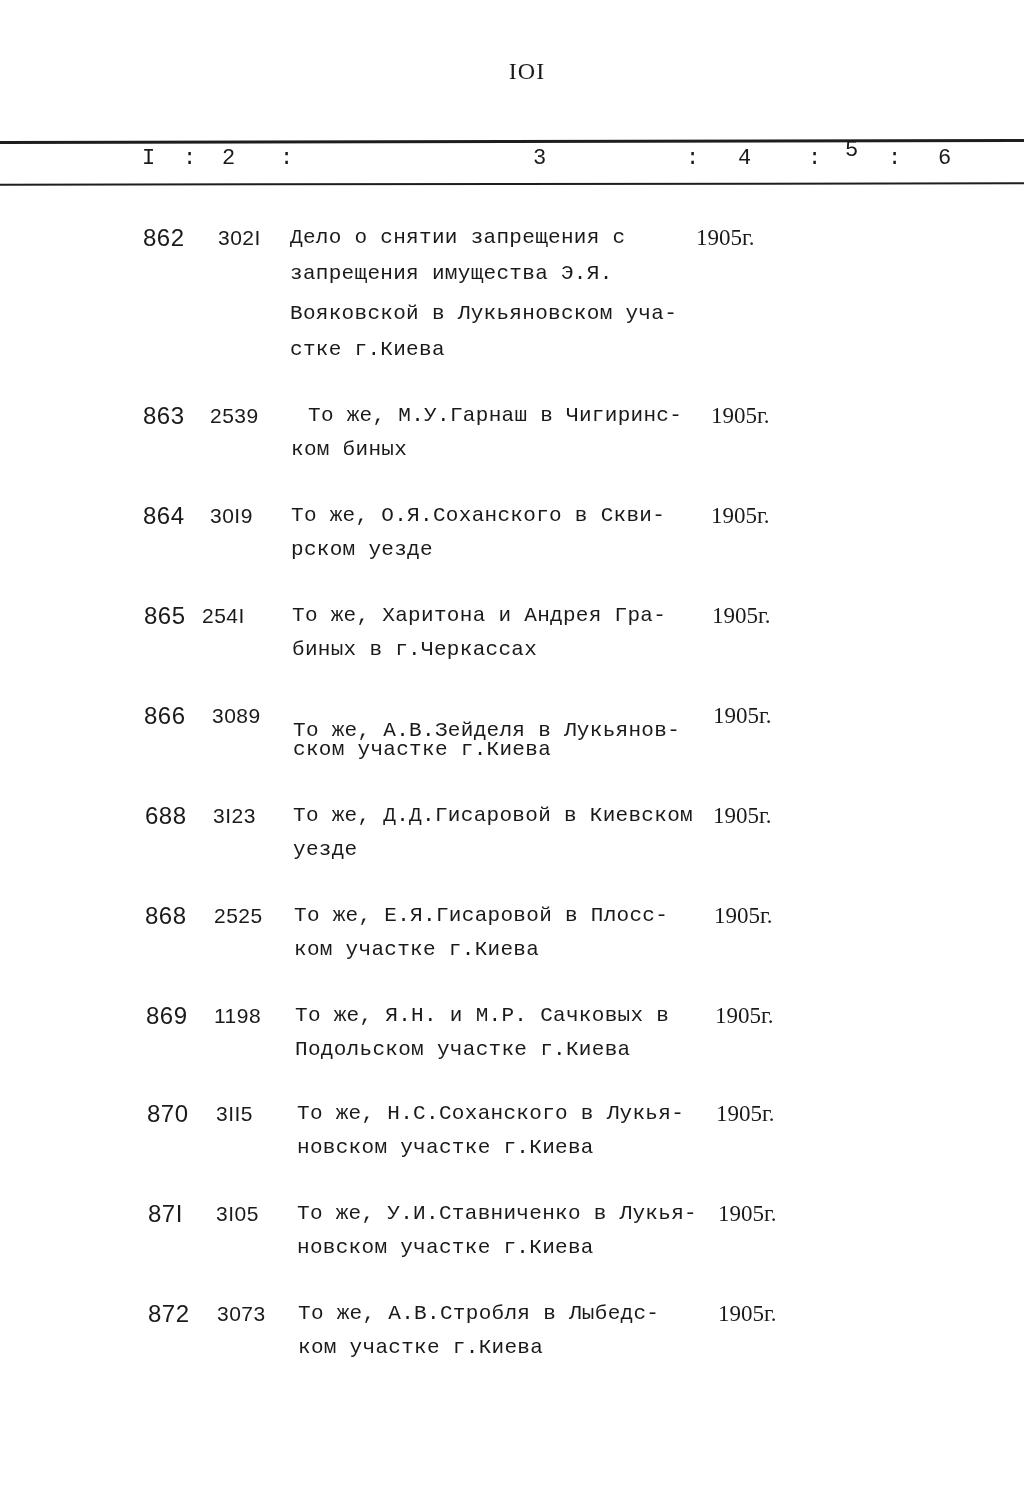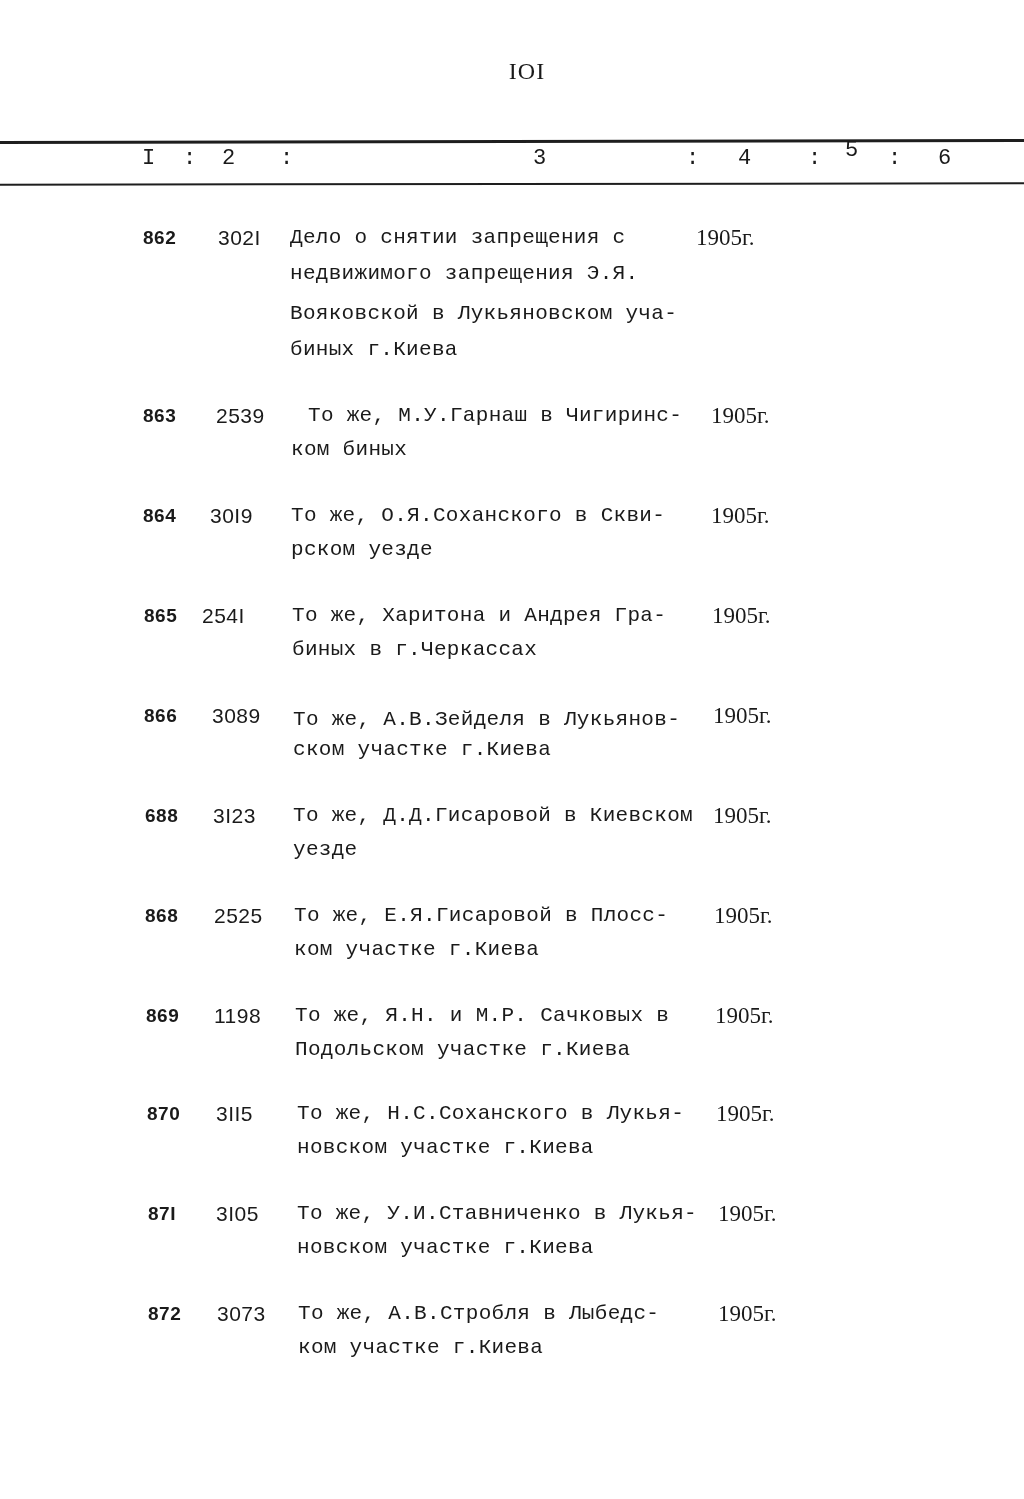--- a/index.html
+++ b/index.html
@@ -18,21 +18,21 @@
     .rule-bottom { top: 183px; height: 2px; transform: rotate(-0.08deg); }
     .header-cell {
       position: absolute; top: 146px; font-size: 22px;
       font-family: "Liberation Mono", "DejaVu Sans Mono", monospace;
     }
     .entries { position: absolute; left: 0; top: 0; width: 1024px; }
     .entry { position: absolute; left: 0; width: 1024px; }
     .num, .fund, .year, .line {
       position: absolute; font-size: 22px; line-height: 36px; white-space: pre;
     }
-    .num { font-family: "Liberation Sans", "DejaVu Sans", sans-serif; font-size: 19px; letter-spacing: 0.5px; font-weight: bold; }
+    .num { font-family: "Liberation Sans", "DejaVu Sans", sans-serif; font-size: 24px; letter-spacing: 0.5px; }
     .fund { font-family: "Liberation Sans", "DejaVu Sans", sans-serif; font-size: 21px; letter-spacing: 0.5px; }
     .year { font-family: "Liberation Serif", "DejaVu Serif", serif; font-size: 23px; }
     .line { font-family: "Liberation Mono", "DejaVu Sans Mono", monospace; font-size: 21px; letter-spacing: 0.3px; }
   </style>
 </head>
 <body>
 
 <div class="page-number">IOI</div>
 
 <div class="rule rule-top"></div>
@@ -50,29 +50,29 @@
   <span class="header-cell" style="left:938px">6</span>
 </div>
 <div class="rule rule-bottom"></div>
 
 <div class="entries">
 
   <div class="entry" style="top:220px">
     <span class="num" style="left:143px;top:0">862</span>
     <span class="fund" style="left:218px;top:0">302I</span>
     <span class="line" style="left:290px;top:0">Дело о снятии запрещения с</span>
-    <span class="line" style="left:290px;top:36px">недвижимого запрещения Э.Я.</span>
+    <span class="line" style="left:290px;top:36px">запрещения имущества Э.Я.</span>
     <span class="line" style="left:290px;top:76px">Вояковской в Лукьяновском уча-</span>
-    <span class="line" style="left:290px;top:112px">биных г.Киева</span>
+    <span class="line" style="left:290px;top:112px">стке г.Киева</span>
     <span class="year" style="left:696px;top:0">1905г.</span>
   </div>
 
   <div class="entry" style="top:398px">
     <span class="num" style="left:143px;top:0">863</span>
-    <span class="fund" style="left:216px;top:0">2539</span>
+    <span class="fund" style="left:210px;top:0">2539</span>
     <span class="line" style="left:308px;top:0">То же, М.У.Гарнаш в Чигиринс-</span>
     <span class="line" style="left:291px;top:34px">ком биных</span>
     <span class="year" style="left:711px;top:0">1905г.</span>
   </div>
 
   <div class="entry" style="top:498px">
     <span class="num" style="left:143px;top:0">864</span>
     <span class="fund" style="left:210px;top:0">30I9</span>
     <span class="line" style="left:291px;top:0">То же, О.Я.Соханского в Скви-</span>
     <span class="line" style="left:291px;top:34px">рском уезде</span>
@@ -83,21 +83,21 @@
     <span class="num" style="left:144px;top:0">865</span>
     <span class="fund" style="left:202px;top:0">254I</span>
     <span class="line" style="left:292px;top:0">То же, Харитона и Андрея Гра-</span>
     <span class="line" style="left:292px;top:34px">биных в г.Черкассах</span>
     <span class="year" style="left:712px;top:0">1905г.</span>
   </div>
 
   <div class="entry" style="top:698px">
     <span class="num" style="left:144px;top:0">866</span>
     <span class="fund" style="left:212px;top:0">3089</span>
-    <span class="line" style="left:293px;top:4px">То же, А.В.Зейделя в Лукьянов-</span>
+    <span class="line" style="left:293px;top:15px">То же, А.В.Зейделя в Лукьянов-</span>
     <span class="line" style="left:293px;top:34px">ском участке г.Киева</span>
     <span class="year" style="left:713px;top:0">1905г.</span>
   </div>
 
   <div class="entry" style="top:798px">
     <span class="num" style="left:145px;top:0">688</span>
     <span class="fund" style="left:213px;top:0">3I23</span>
     <span class="line" style="left:293px;top:0">То же, Д.Д.Гисаровой в Киевском</span>
     <span class="line" style="left:293px;top:34px">уезде</span>
     <span class="year" style="left:713px;top:0">1905г.</span>

